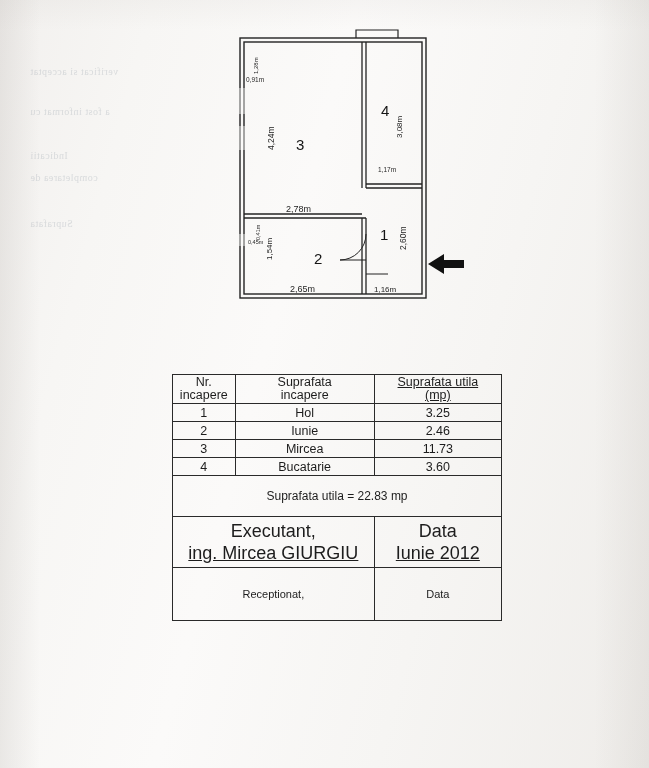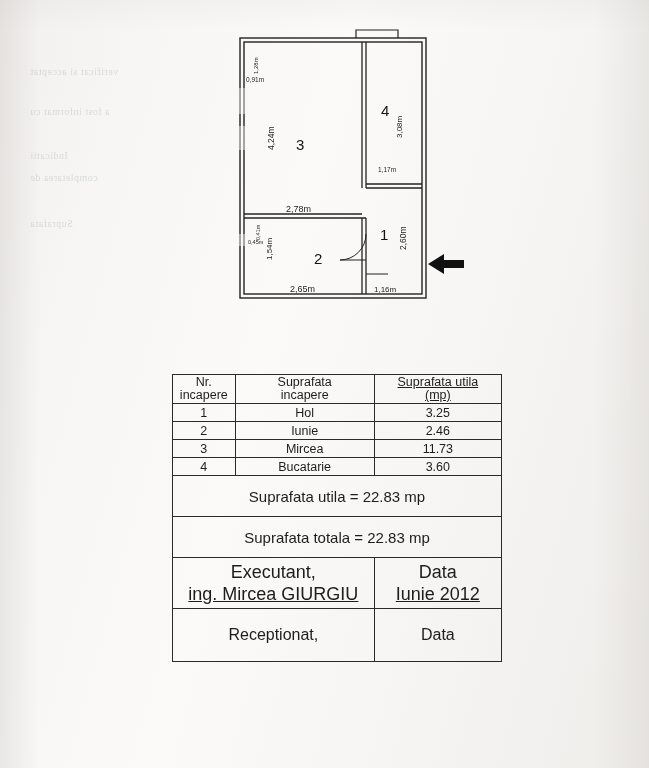--- a/index.html
+++ b/index.html
@@ -119,33 +119,33 @@
   .hdr-cell .l2 { display: block; }
   .num-cell, .name-cell, .area-cell {
     height: 17px;
     font-size: 12.5px;
   }
   .c-nr   { width: 62px; }
   .c-name { width: 140px; }
   .c-area { width: 128px; text-decoration: underline; }
   .sum-cell {
     height: 40px;
-    font-size: 15px;
+    font-size: 12px;
   }
   .sign-cell {
     height: 50px;
     line-height: 1.25;
     font-size: 18px;
     padding: 3px 4px;
   }
   .sign-cell .l1 { display: block; }
   .sign-cell .l2 { display: block; text-decoration: underline; }
   .recept-cell {
     height: 52px;
-    font-size: 16px;
+    font-size: 11px;
   }
 </style>
 </head>
 <body>
 
 <div id="page">
 
   <div class="ghost" style="left:30px; top:66px;">verificat si acceptat</div>
   <div class="ghost" style="left:30px; top:106px;">a fost informat cu</div>
   <div class="ghost" style="left:30px; top:150px;">Indicatii</div>
@@ -255,23 +255,20 @@
         </tr>
         <tr>
           <td class="num-cell">4</td>
           <td class="name-cell">Bucatarie</td>
           <td class="area-cell">3.60</td>
         </tr>
 
         <tr>
           <td class="sum-cell" colspan="3">Suprafata utila = 22.83 mp</td>
         </tr>
-        <tr>
-          <td class="sum-cell" colspan="3">Suprafata totala = 22.83 mp</td>
-        </tr>
 
         <tr>
           <td class="sign-cell" colspan="2">
             <span class="l1">Executant,</span>
             <span class="l2">ing. Mircea  GIURGIU</span>
           </td>
           <td class="sign-cell">
             <span class="l1">Data</span>
             <span class="l2">Iunie 2012</span>
           </td>

